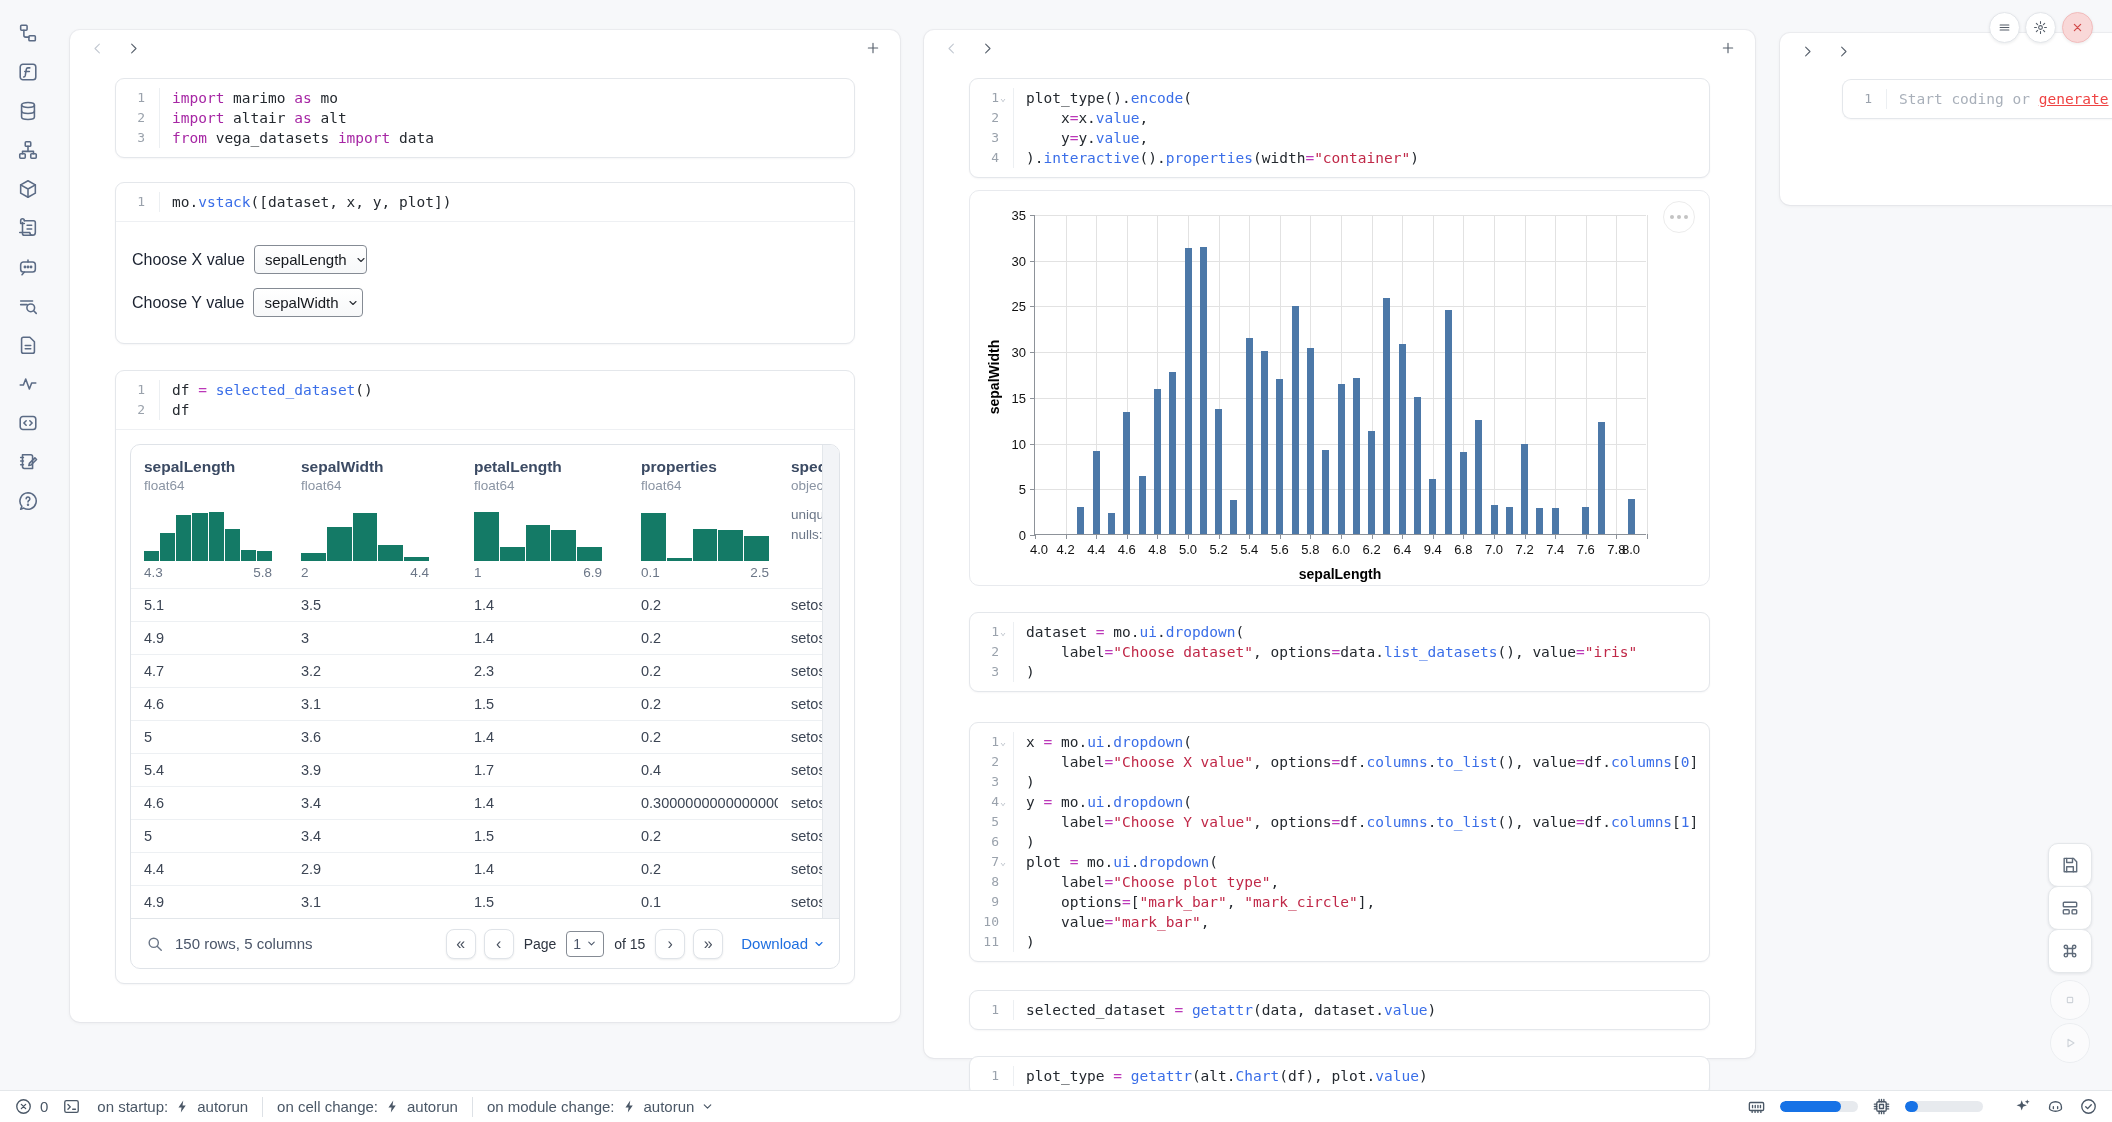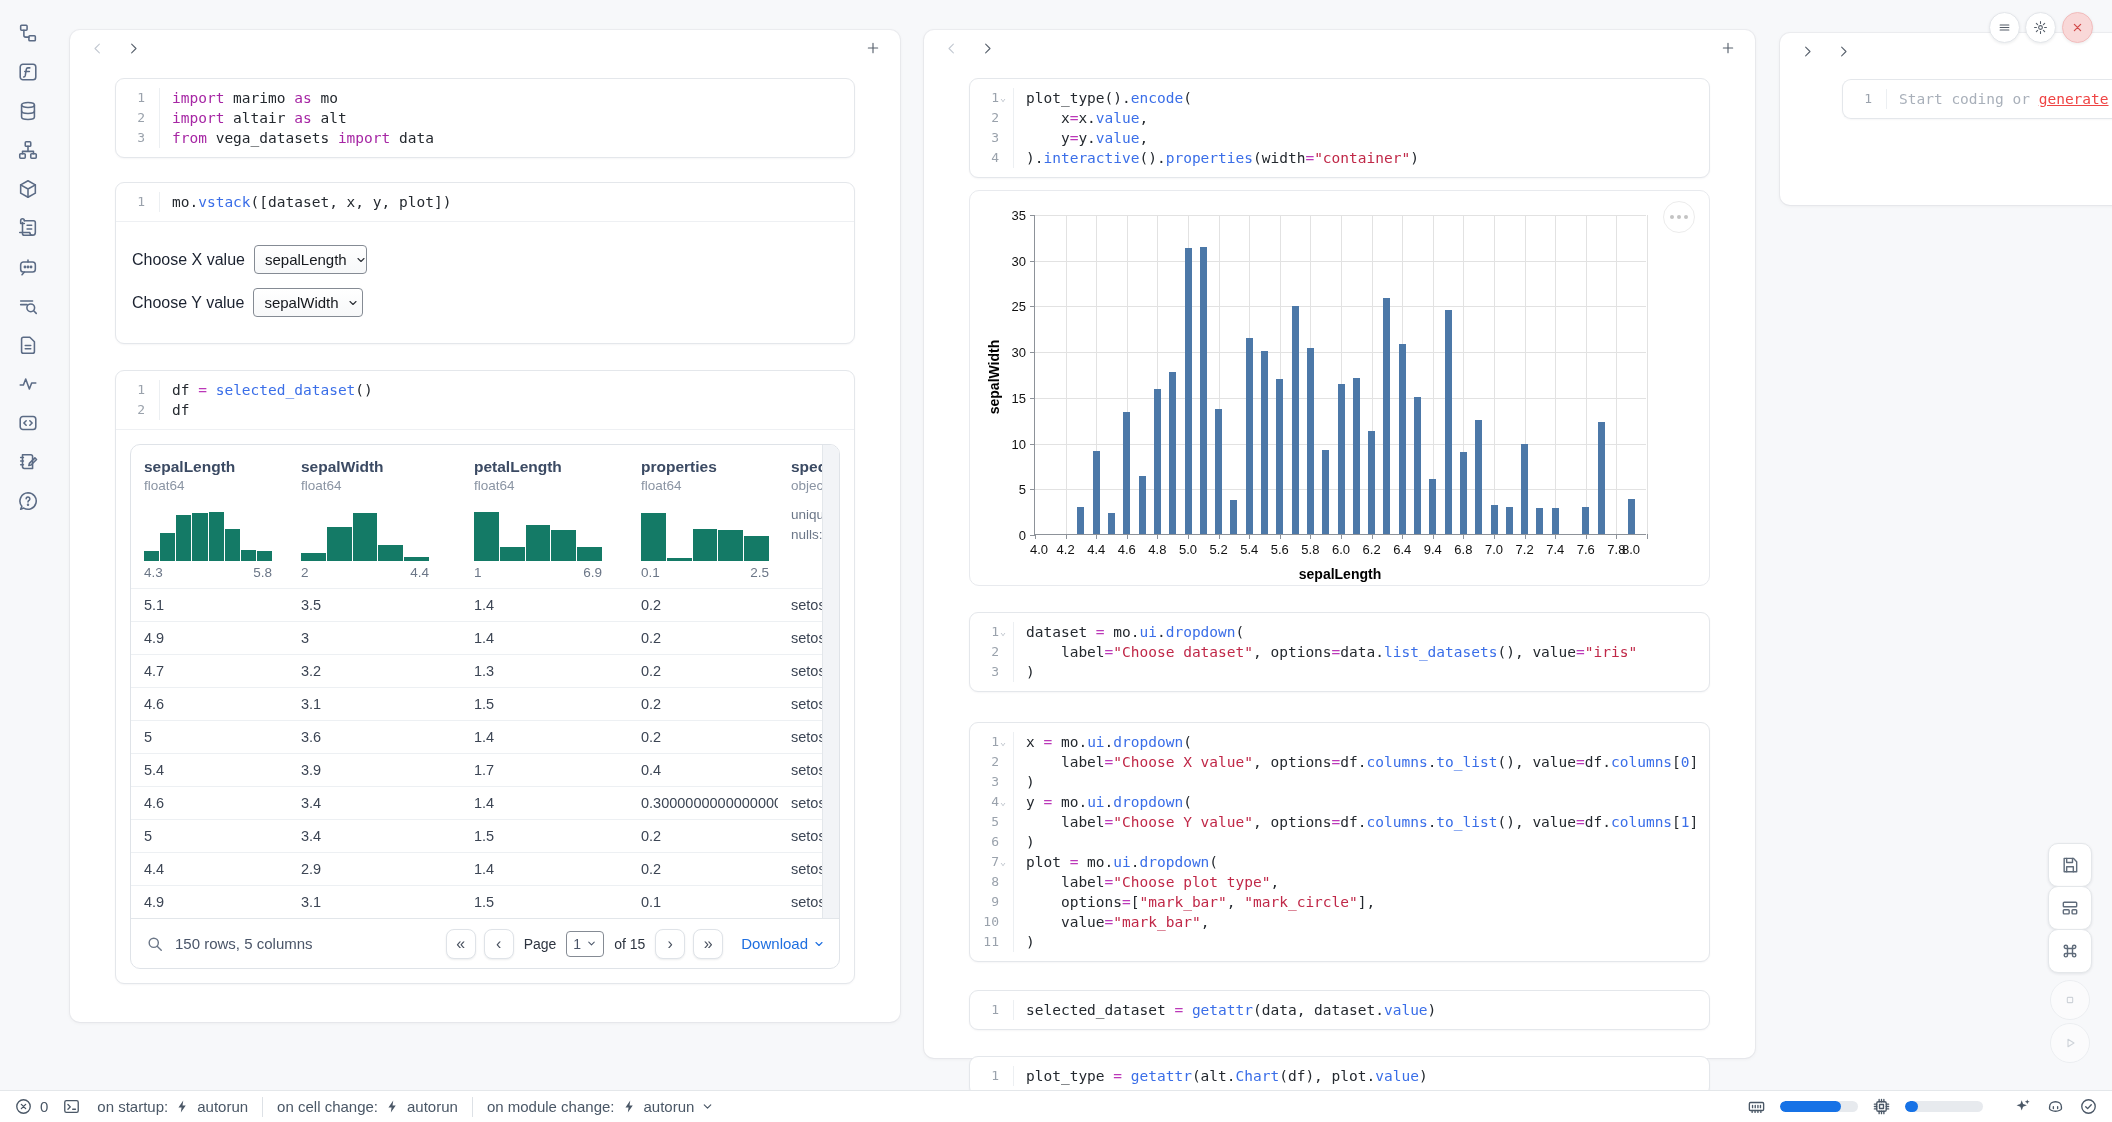--- a/index.html
+++ b/index.html
@@ -372,21 +372,21 @@
                   <div class="t-row">
                     <div class="t-col" style="flex-basis: 157px; flex-grow: 0;">4.9</div>
                     <div class="t-col" style="flex-basis: 173px; flex-grow: 0;">3</div>
                     <div class="t-col" style="flex-basis: 167px; flex-grow: 0;">1.4</div>
                     <div class="t-col" style="flex-basis: 150px; flex-grow: 0;">0.2</div>
                     <div class="t-col" style="flex-basis: 80px; flex-grow: 1;">setosa</div>
                   </div>
                   <div class="t-row">
                     <div class="t-col" style="flex-basis: 157px; flex-grow: 0;">4.7</div>
                     <div class="t-col" style="flex-basis: 173px; flex-grow: 0;">3.2</div>
-                    <div class="t-col" style="flex-basis: 167px; flex-grow: 0;">1.3</div>
+                    <div class="t-col" style="flex-basis: 167px; flex-grow: 0;">2.3</div>
                     <div class="t-col" style="flex-basis: 150px; flex-grow: 0;">0.2</div>
                     <div class="t-col" style="flex-basis: 80px; flex-grow: 1;">setosa</div>
                   </div>
                   <div class="t-row">
                     <div class="t-col" style="flex-basis: 157px; flex-grow: 0;">4.6</div>
                     <div class="t-col" style="flex-basis: 173px; flex-grow: 0;">3.1</div>
                     <div class="t-col" style="flex-basis: 167px; flex-grow: 0;">1.5</div>
                     <div class="t-col" style="flex-basis: 150px; flex-grow: 0;">0.2</div>
                     <div class="t-col" style="flex-basis: 80px; flex-grow: 1;">setosa</div>
                   </div>

